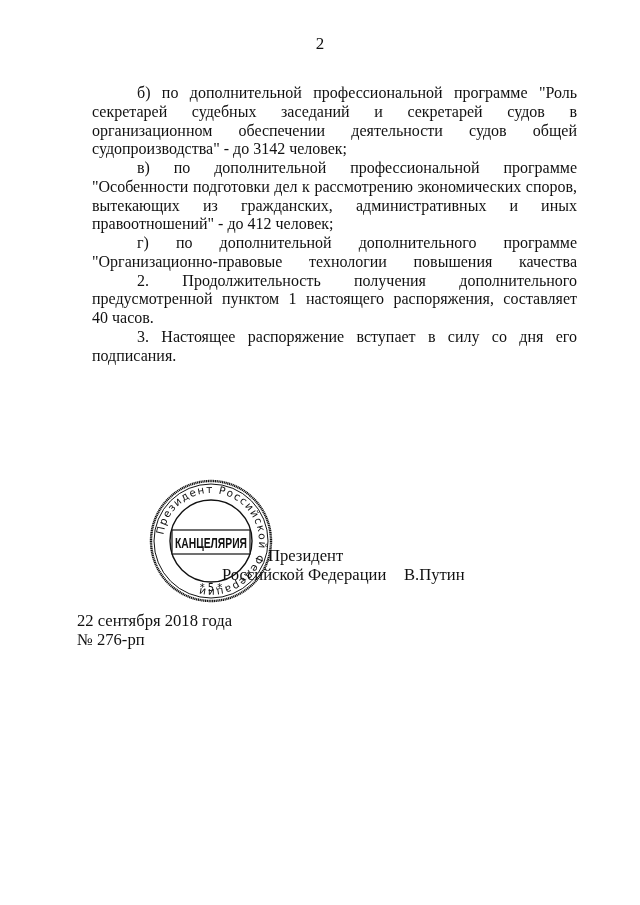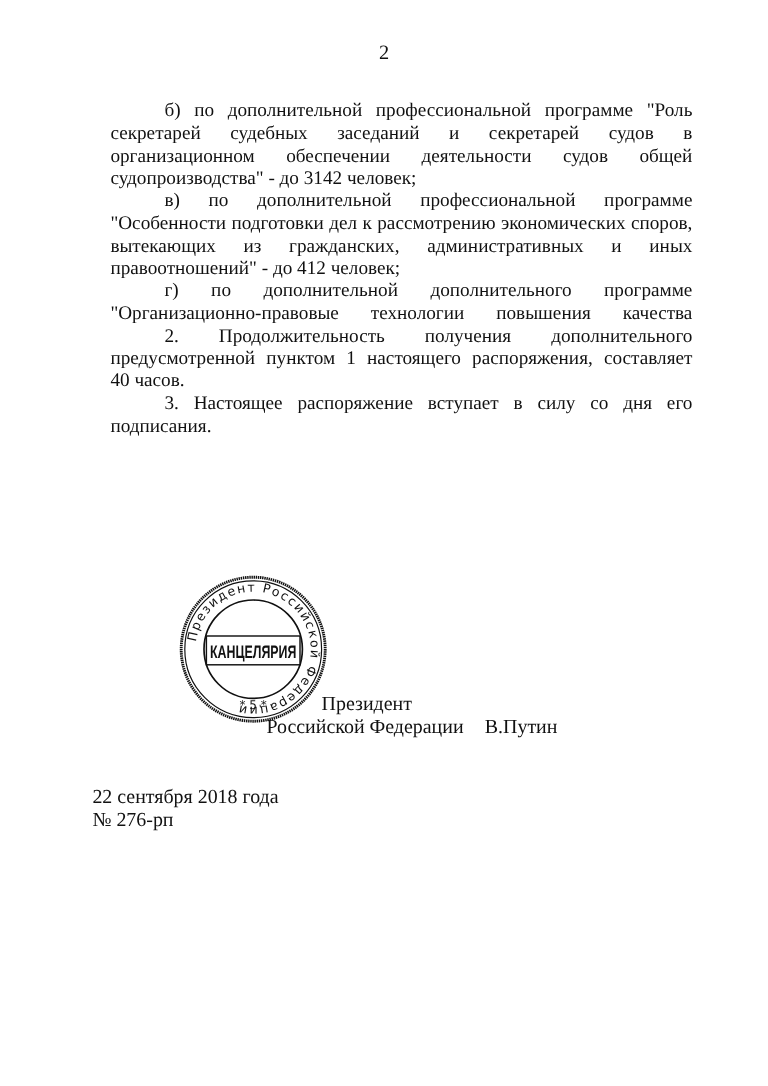--- a/index.html
+++ b/index.html
@@ -4,23 +4,23 @@
   <style>
     html, body { margin: 0; padding: 0; background: #ffffff; }
     body { width: 640px; height: 905px; position: relative; overflow: hidden;
            font-family: "Liberation Serif", "DejaVu Serif", serif; color: #111; }
     .page-num { position: absolute; top: 34px; left: 0; width: 640px; text-align: center; font-size: 17px; }
     .body-text { position: absolute; top: 68px; left: 92px; width: 485px; font-size: 16px; line-height: 18.75px; margin-top: 16px; }
     .para { text-align: justify; text-align-last: left; margin: 0; }
     .indent { display: inline-block; width: 45px; }
     .just-line { display: block; text-align: justify; text-align-last: justify; }
     .last-line { display: block; text-align: left; }
-    .sig { position: absolute; font-size: 16.6px; line-height: 19px; margin-top: 31px; }
+    .sig { position: absolute; font-size: 16.6px; line-height: 19px; }
     .seal { position: absolute; left: 148px; top: 478px; width: 126px; height: 126px; }
-    .date-block { position: absolute; left: 77px; top: 611px; font-size: 16.6px; line-height: 19px; margin-top: 43px; }
+    .date-block { position: absolute; left: 77px; top: 611px; font-size: 16.6px; line-height: 19px; }
   </style>
 </head>
 <body>
 
 <div class="page-num">2</div>
 
 <div class="body-text">
   <div class="para">
     <span class="just-line"><span class="indent"></span><span>б) по дополнительной профессиональной программе "Роль</span></span>
     <span class="just-line">секретарей судебных заседаний и секретарей судов в</span>

